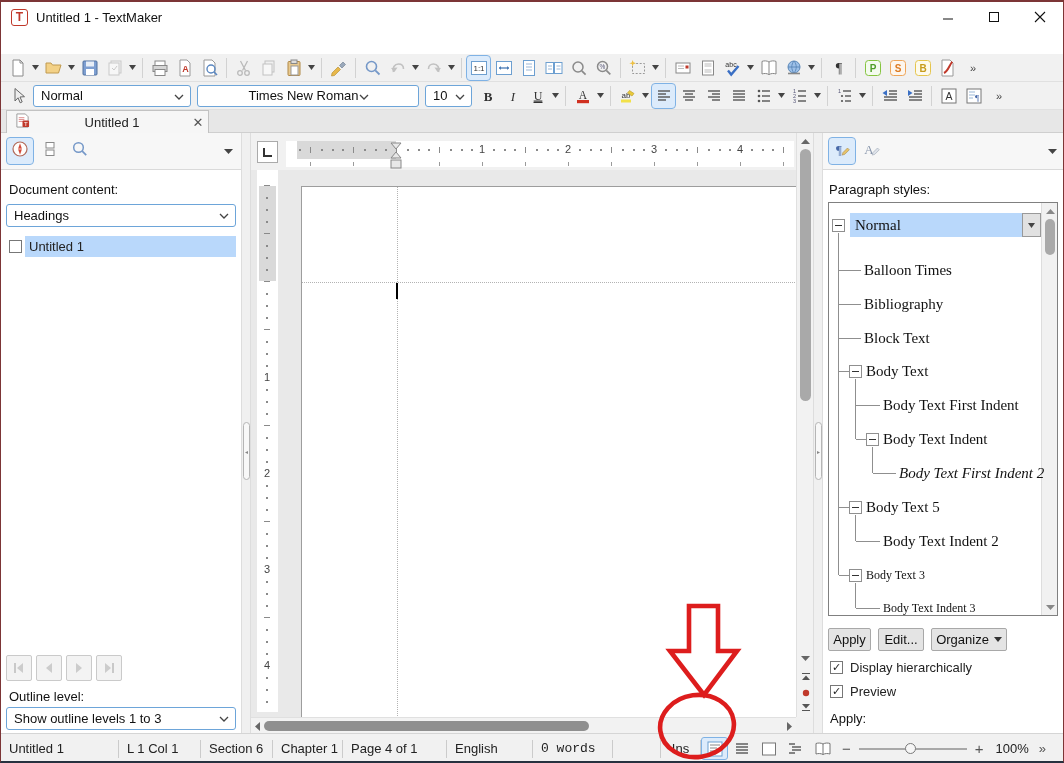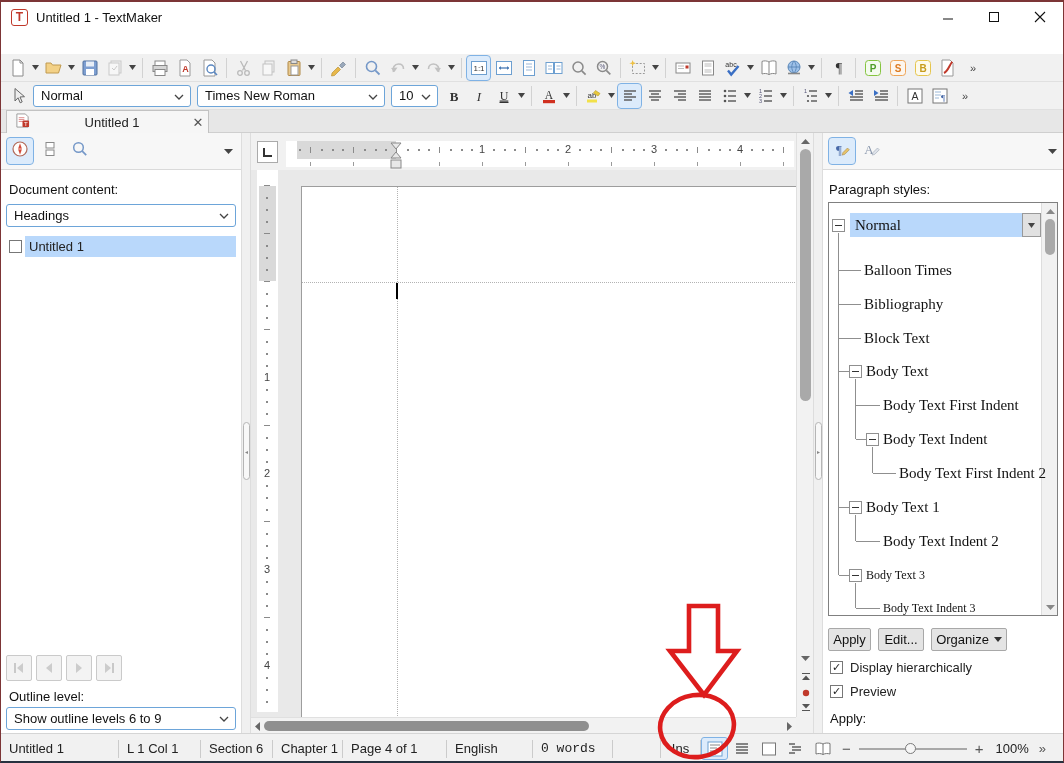--- a/index.html
+++ b/index.html
@@ -462,21 +462,21 @@
             <path d="M7 2.5v12.5l3-3.2 2.2 5 2-.9-2.2-4.9 4.5-.3z" fill="#eee" stroke="#666"></path>
           </svg>
         </span>
       </div>
       <div class="combo" style="width: 158px;">
         <span>Normal</span>
         <span><svg width="10" height="6">
             <path d="M1 1l4 4 4-4" fill="none" stroke="#444" stroke-width="1.3"></path>
           </svg></span>
       </div>
-      <div class="combo" style="width: 188px;">
+      <div class="combo" style="width: 222px; justify-content: center;">
         <span>Times New Roman</span>
         <span><svg width="10" height="6">
             <path d="M1 1l4 4 4-4" fill="none" stroke="#444" stroke-width="1.3"></path>
           </svg></span>
       </div>
       <div class="combo" style="width: 47px;">
         <span>10</span>
         <span><svg width="10" height="6">
             <path d="M1 1l4 4 4-4" fill="none" stroke="#444" stroke-width="1.3"></path>
           </svg></span>
@@ -753,21 +753,21 @@
           </svg>
         </div>
       <div class="navbtn" style="left:95px;top:522px">
           <svg width="14" height="12" viewBox="0 0 14 12">
             <path d="M11 1v10" stroke="#bbb" stroke-width="1.5"></path>
             <path d="M3 1l6 5-6 5z" fill="#ccc"></path>
           </svg>
         </div>
       <div class="panel-label" style="left:8px;top:556px">Outline level:</div>
       <div class="combo2" style="left:5px;top:574px;width:230px">
-        <span>Show outline levels 6 to 9</span>
+        <span>Show outline levels 1 to 3</span>
         <svg width="10" height="6">
             <path d="M1 1l4 4 4-4" fill="none" stroke="#444" stroke-width="1.3"></path>
           </svg>
       </div>
     </div>
 
     <div class="vsplit" style="left:240px">
       <div class="pill">◂</div>
     </div>
 
@@ -942,26 +942,26 @@
           </div>
           <div class="trow" style="left: 37px; top: 158px; height: 20px; line-height: 20px;">Body Text</div>
           <div class="tl" style="left: 26.5px; top: 202px; width: 24.5px; height: 1px;"></div>
           <div class="trow" style="left: 54px; top: 192px; height: 20px; line-height: 20px;">Body Text First Indent</div>
           <div class="tl" style="left: 26.5px; top: 236px; width: 10.5px; height: 1px;"></div>
           <div class="expander" style="left: 37px; top: 229.5px;">
             <div></div>
           </div>
           <div class="trow" style="left: 54px; top: 226px; height: 20px; line-height: 20px;">Body Text Indent</div>
           <div class="tl" style="left: 43.5px; top: 270px; width: 23.5px; height: 1px;"></div>
-          <div class="trow" style="left: 70px; top: 260px; height: 20px; line-height: 20px;">Body Text First Indent 2</div>
+          <div class="trow" style="left: 70px; top: 260px; height: 20px; line-height: 20px; font-style: italic;">Body Text First Indent 2</div>
           <div class="tl" style="left: 9.5px; top: 304px; width: 10.5px; height: 1px;"></div>
           <div class="expander" style="left: 20px; top: 297.5px;">
             <div></div>
           </div>
-          <div class="trow" style="left: 37px; top: 294px; height: 20px; line-height: 20px;">Body Text 1</div>
+          <div class="trow" style="left: 37px; top: 294px; height: 20px; line-height: 20px;">Body Text 5</div>
           <div class="tl" style="left: 26.5px; top: 338px; width: 24.5px; height: 1px;"></div>
           <div class="trow" style="left: 54px; top: 328px; height: 20px; line-height: 20px;">Body Text Indent 2</div>
           <div class="tl" style="left: 9.5px; top: 372px; width: 10.5px; height: 1px;"></div>
           <div class="expander" style="left: 20px; top: 365.5px;">
             <div></div>
           </div>
           <div class="trow small" style="left: 37px; top: 362px; height: 20px; line-height: 20px;">Body Text 3</div>
           <div class="tl" style="left: 26.5px; top: 405px; width: 24.5px; height: 1px;"></div>
           <div class="trow small" style="left: 54px; top: 395px; height: 20px; line-height: 20px;">Body Text Indent 3</div>
           <div class="tl" style="left: 9px; top: 30px; width: 1px; height: 342px;"></div>

